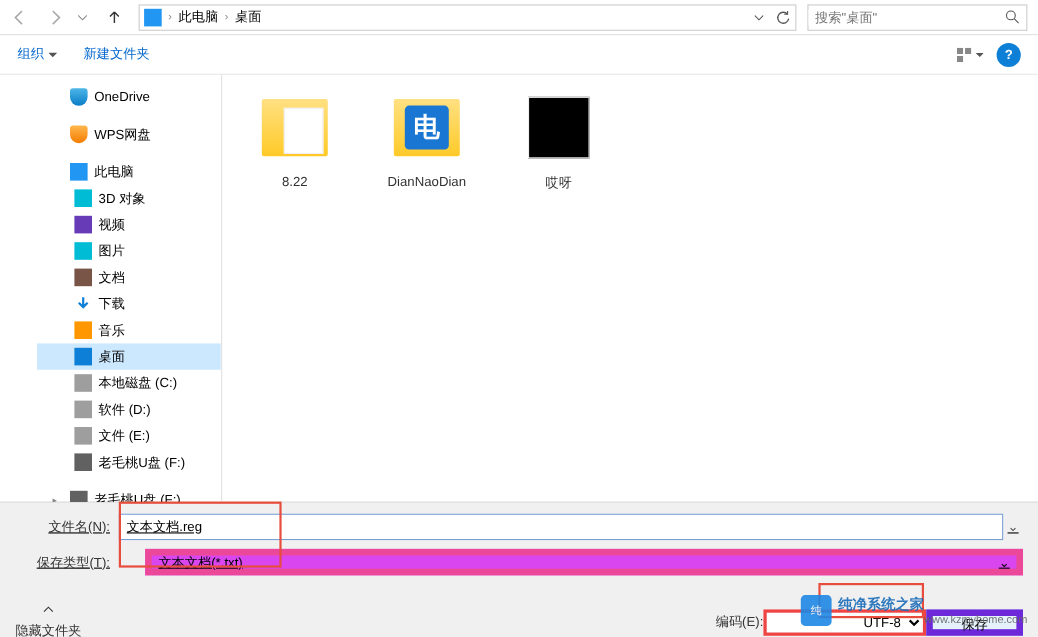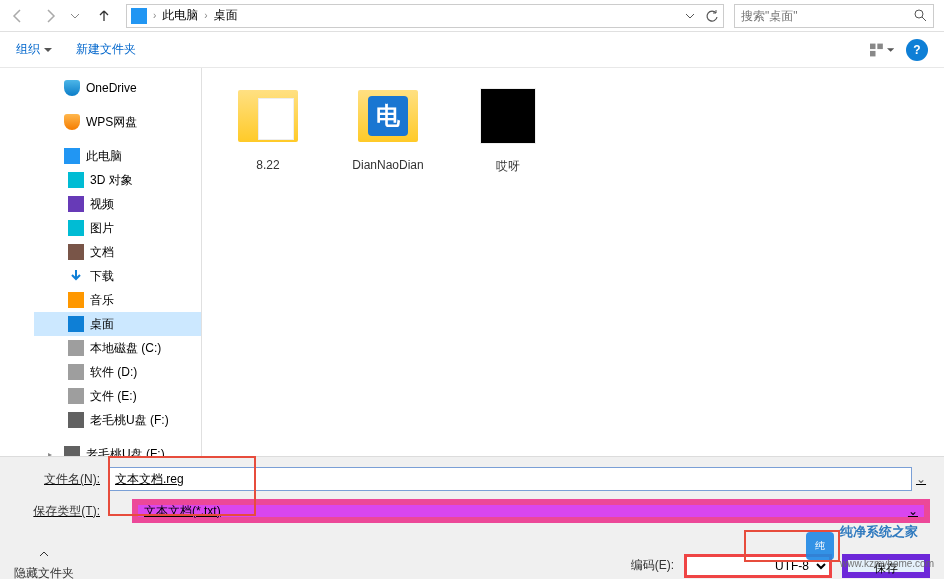--- a/index.html
+++ b/index.html
@@ -62,28 +62,28 @@
     .field-label { width: 94px; text-align: right; padding-right: 8px; color: #333; }
     .field-input { flex: 1; height: 24px; border: 1px solid #7a9fd6; padding: 0 6px; background: #fff; outline: none; }
     .field-select { flex: 1; height: 24px; border: 6px solid #ec4899; padding: 0 6px; background: #d946ef; outline: none; margin-left: 24px; }
     
     .highlight-red { position: absolute; border: 2px solid #e74c3c; pointer-events: none; }
     .hl1 { left: 108px; top: 456px; width: 148px; height: 60px; }
     .hl2 { left: 744px; top: 530px; width: 96px; height: 32px; }
     
     .footer-row { display: flex; align-items: center; justify-content: space-between; padding-top: 18px; }
     .hide-folders { display: flex; align-items: center; gap: 6px; cursor: pointer; color: #333; flex-direction: column; }
-    .footer-right { display: flex; align-items: center; gap: 10px; }
+    .footer-right { display: flex; align-items: center; }
     .encoding-label { color: #333; }
     .encoding-select { width: 148px; height: 24px; border: 3px solid #ef4444; background: #fff; padding: 0 4px; text-align: right; }
     .action-btn { width: 88px; height: 24px; border: 6px solid #6d28d9; background: #e5f1fb; cursor: pointer; }
     
     .watermark { position: absolute; right: 10px; bottom: 10px; display: flex; align-items: center; gap: 6px; opacity: 0.9; }
     .wm-logo { width: 28px; height: 28px; background: #1e88e5; border-radius: 4px; display: flex; align-items: center; justify-content: center; color: #fff; font-size: 10px; }
-    .wm-text { display: flex; flex-direction: column; justify-content: space-between; }
+    .wm-text { display: flex; flex-direction: row; justify-content: space-between; }
     .wm-title { font-size: 13px; font-weight: bold; color: #196cb9; }
     .wm-url { font-size: 10px; color: #666; margin-top: 17px; }
   </style>
 </head>
 <body>
 
 <div class="top-nav">
   <div class="nav-arrow">
     <svg width="16" height="16" viewBox="0 0 16 16">
         <path d="M10 2 L4 8 L10 14" stroke="currentColor" stroke-width="1.5" fill="none"></path>

